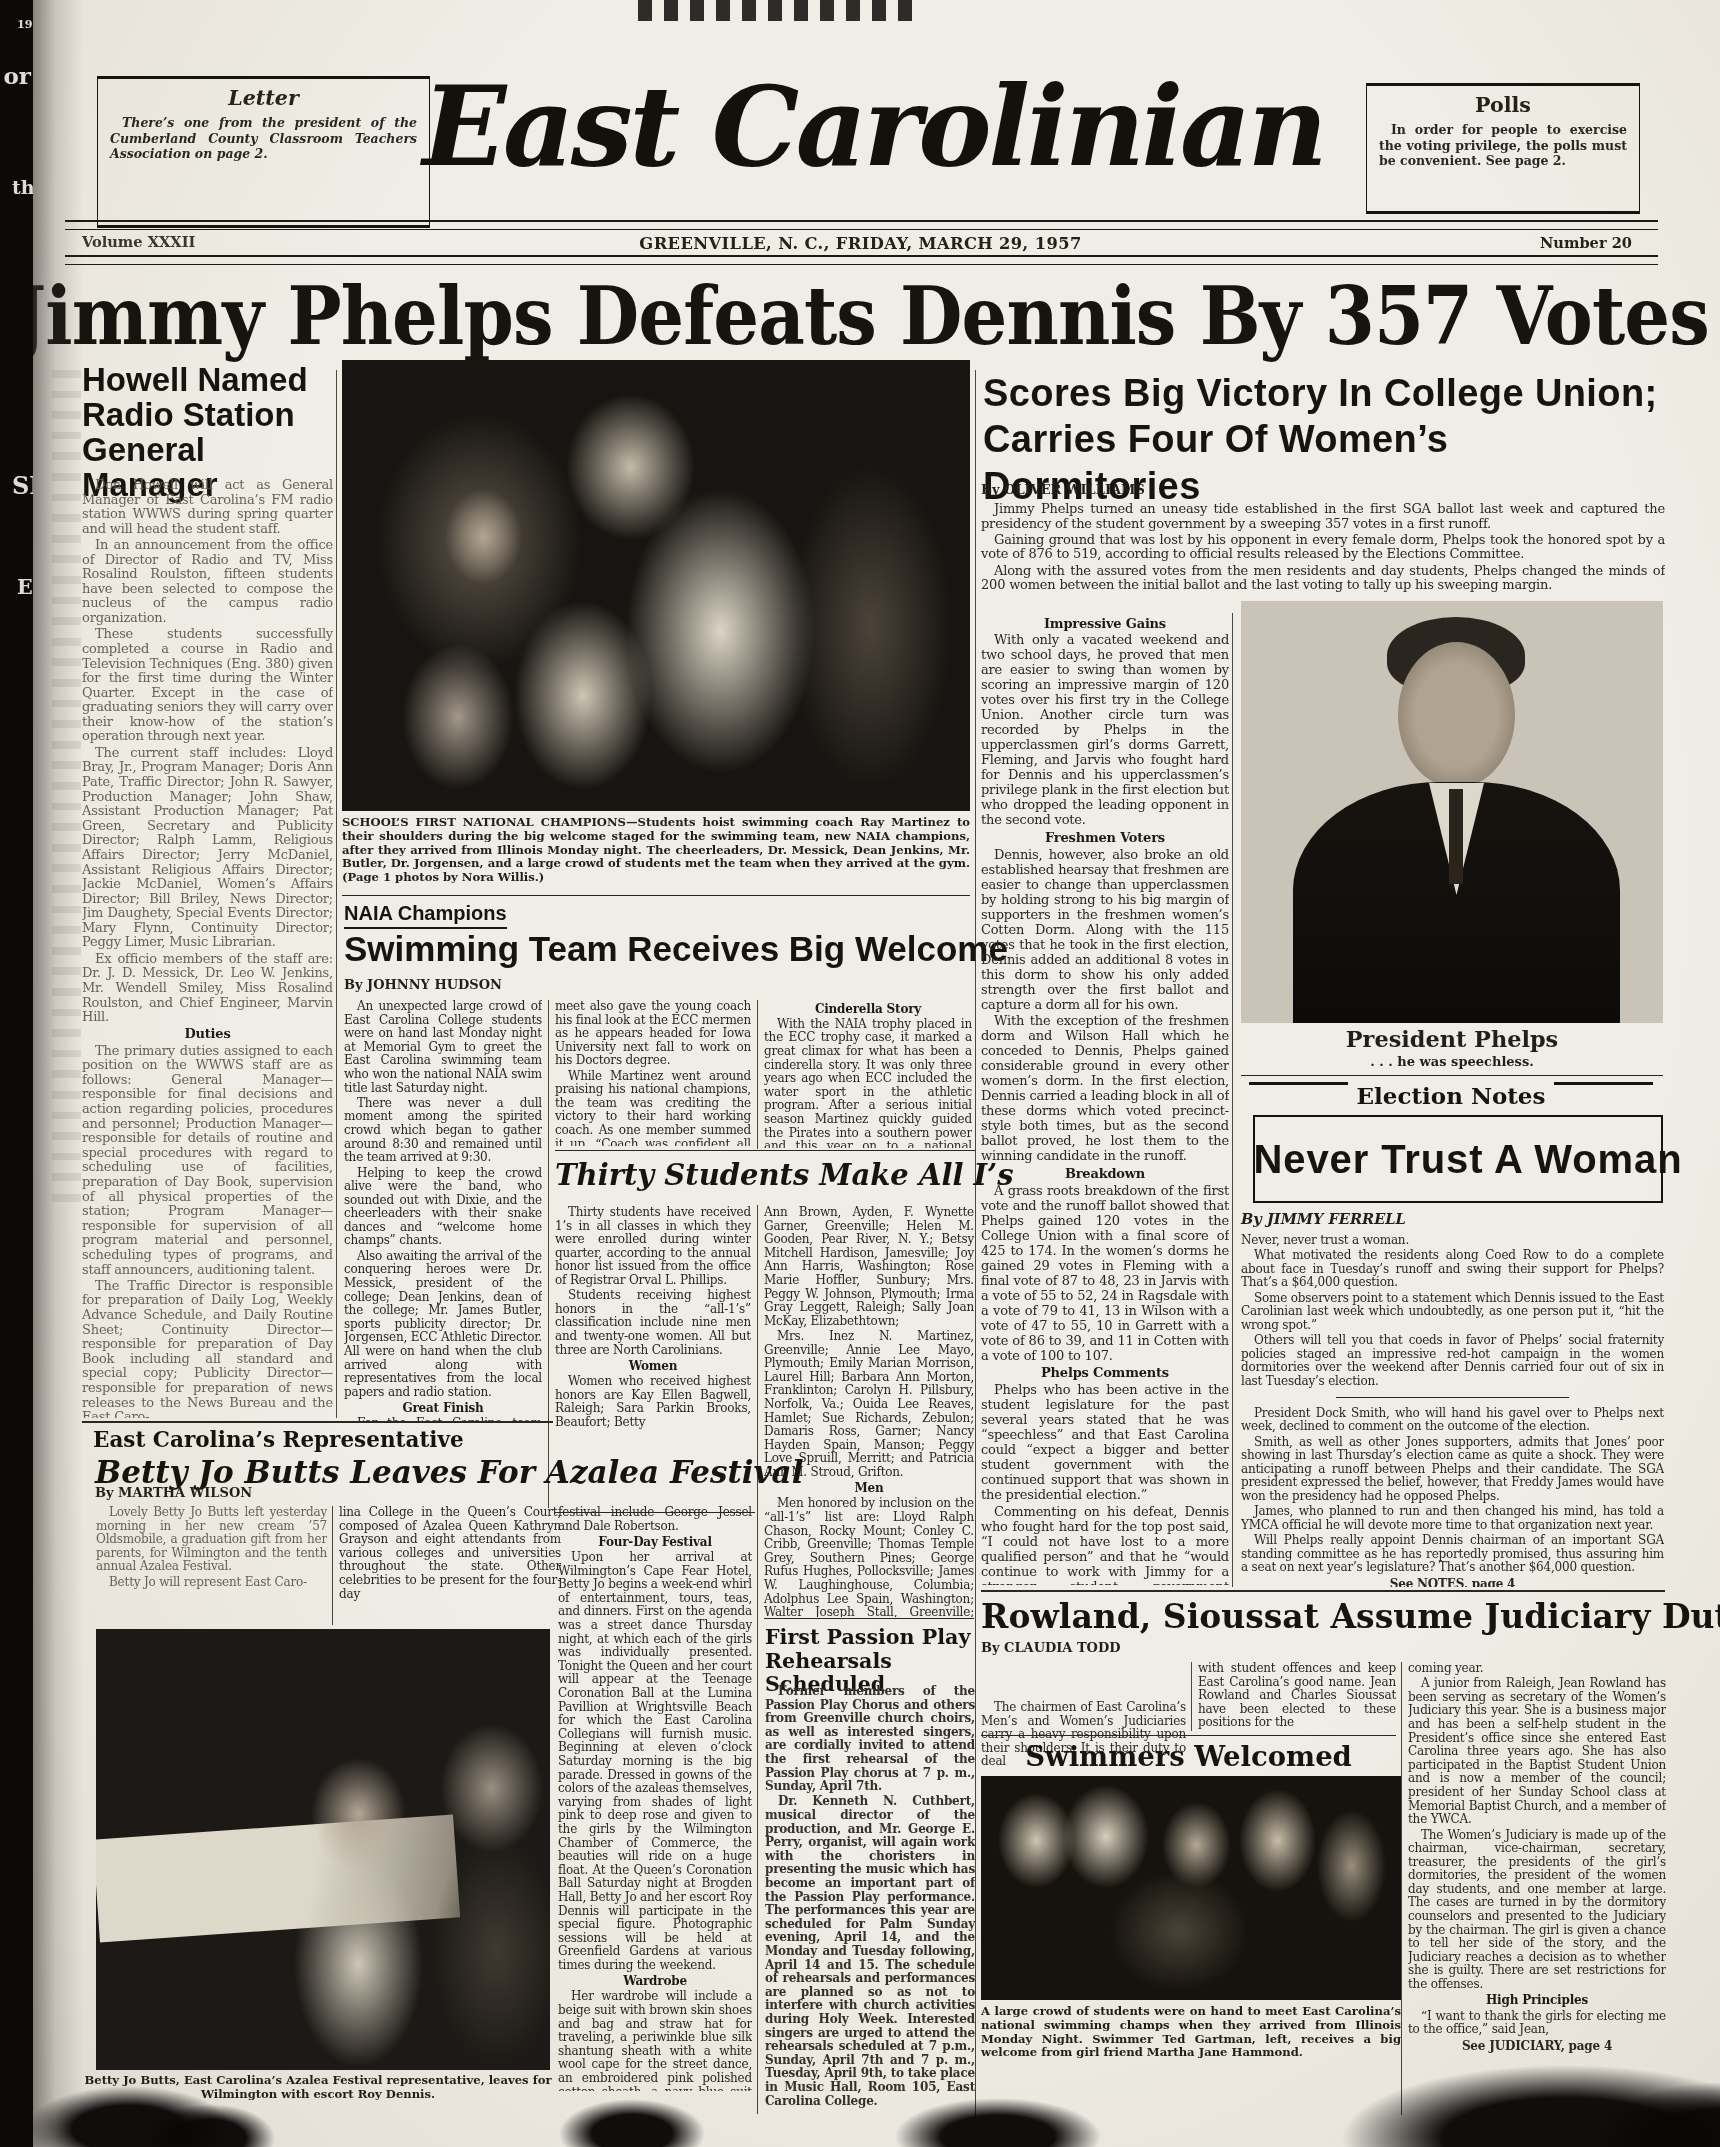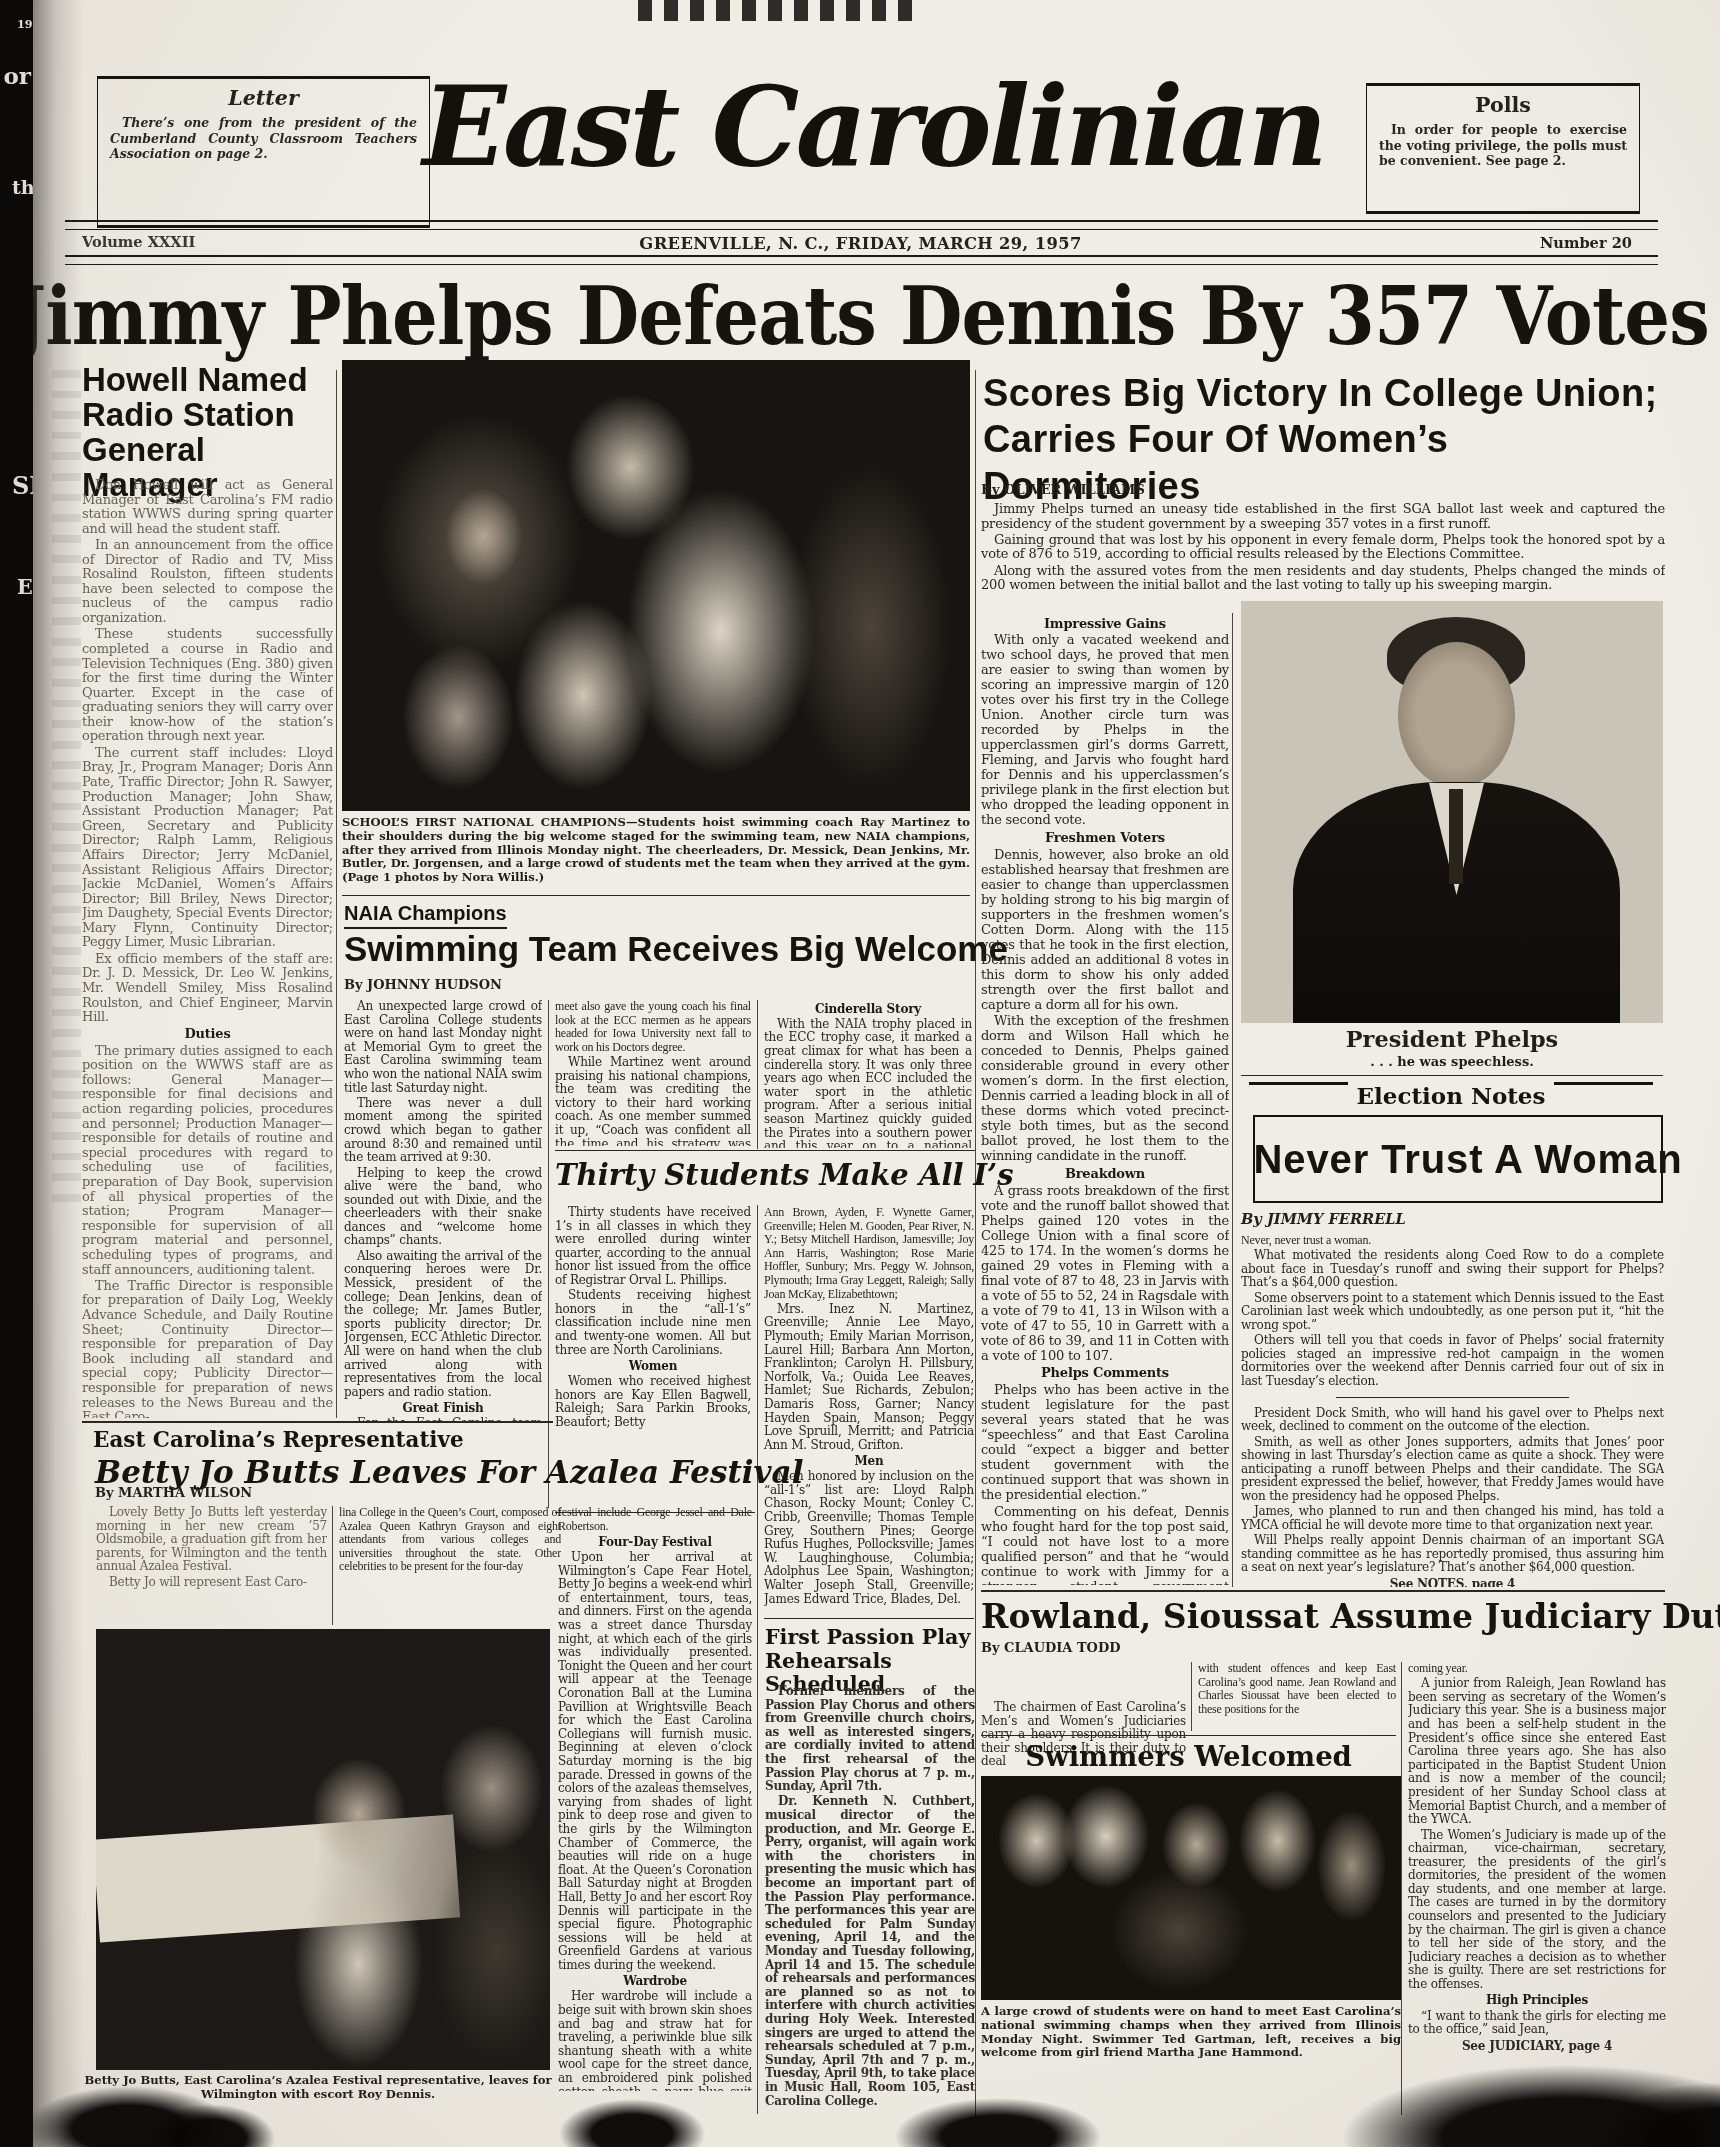--- a/index.html
+++ b/index.html
@@ -35,21 +35,21 @@
     letter-spacing:-0.9px;color:#13100c;transform:scaleY(1.12);transform-origin:top center;white-space:nowrap;}
   .gothic{font-family:"Liberation Sans", sans-serif;font-weight:700;color:#17140f;}
   .serifhead{font-family:"DejaVu Serif", serif;font-weight:700;color:#17140f;}
   .byline{position:absolute;text-align:left;font-weight:bold;font-size:13px;color:#221e18;}
   .kicker-rule{border-bottom:2.6px solid #1d1a15;display:inline-block;padding-bottom:1.7px;}
   
   .col{position:absolute;text-align:justify;font-size:12px;line-height:13.6px;letter-spacing:-0.2px;
     overflow:hidden;color:#2a2620;}
   .col p{margin:0 0 1.7px 0;}
   .col .para{text-indent:13px;}
-  .col .para.lead{text-indent:0;font-family:Liberation Serif, serif;}
+  .col .para.lead{text-indent:0;}
   .col .subhead{text-align:center;font-weight:bold;text-indent:0;margin:2.6px 0 1.7px 0;color:#1d1a15;}
   .col .seeline{text-align:center;font-weight:bold;text-indent:0;margin-top:3.4px;}
   .col .mini-rule{border-top:1.7px solid #2b2720;width:55%;margin:8.6px auto;height:0;}
   .faded{color:#675f52;}
   .caption{position:absolute;text-align:justify;font-weight:bold;font-size:11.6px;line-height:13.8px;color:#221e18;overflow:hidden;}
   
   .photo{position:absolute;overflow:hidden;background:#171411;}
   .ph{position:absolute;border-radius:50%;}
   .elect-notes{position:absolute;display:flex;align-items:flex-start;gap:8.6px;font-weight:bold;font-size:23px;color:#17140f;}
   .elect-notes .line{flex:1;height:2.6px;background:#17140f;}

